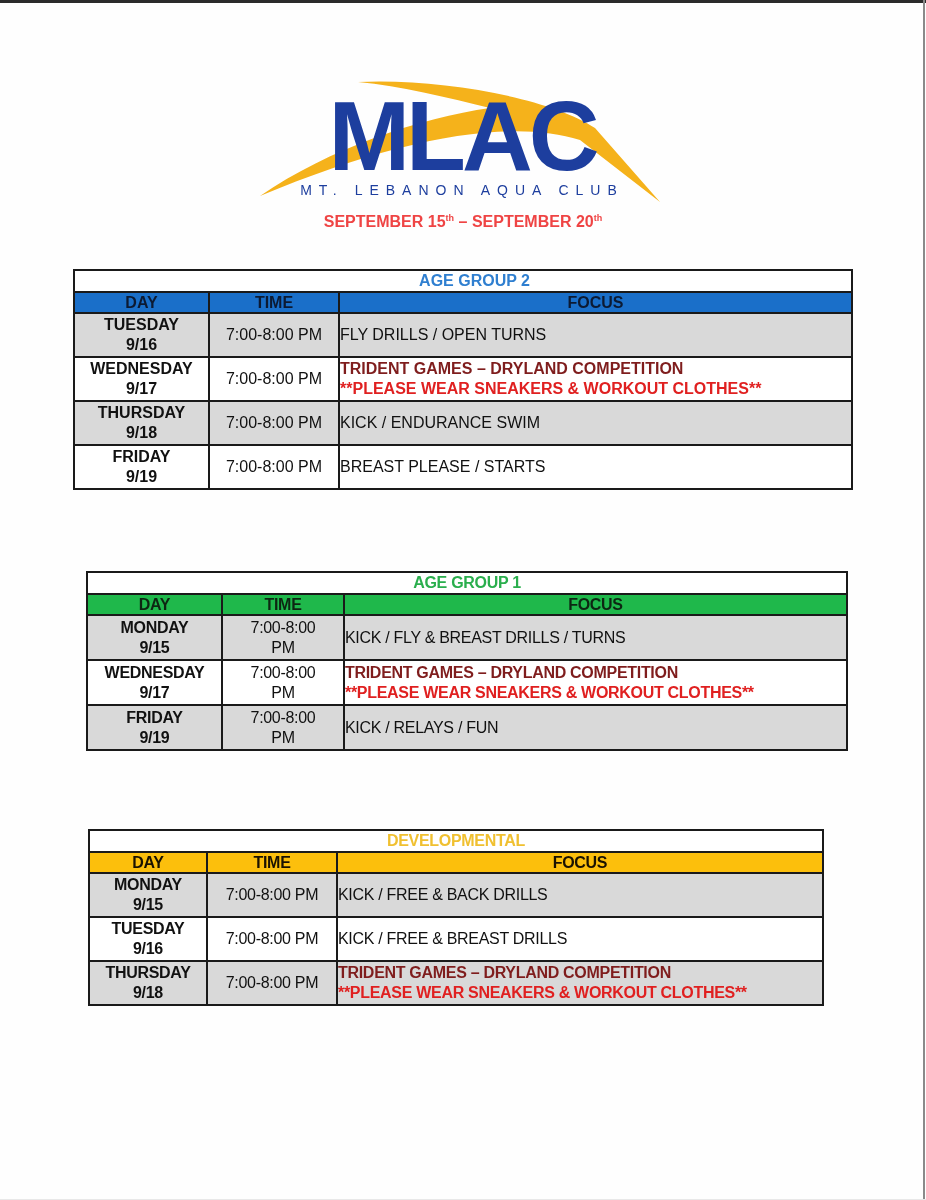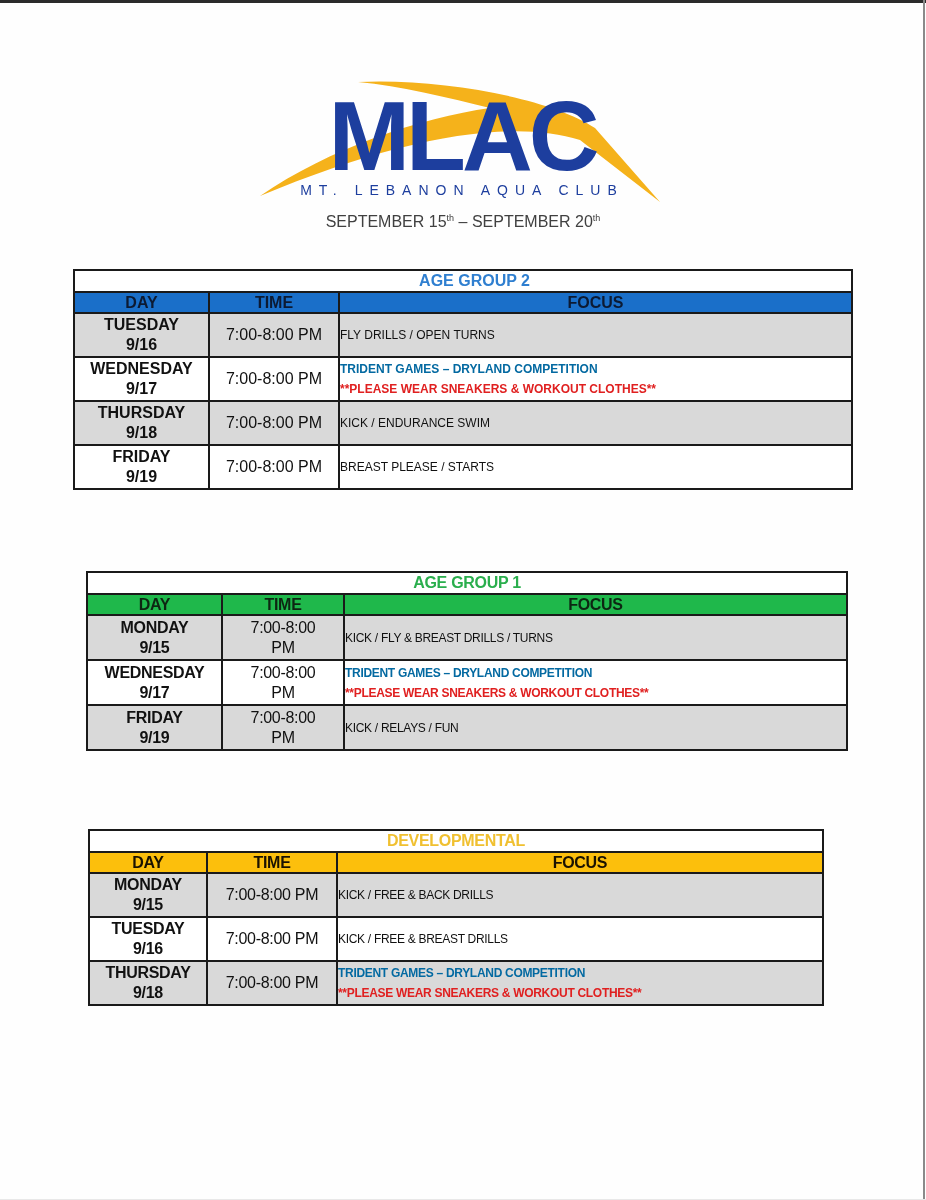--- a/index.html
+++ b/index.html
@@ -16,41 +16,41 @@
     
     .logo { position: absolute; left: 250px; top: 78px; width: 420px; height: 130px; }
     .logo svg { width: 100%; height: 100%; }
 
     
     .title-block { position: absolute; left: 0; top: 212px; width: 926px; text-align: center; }
     .doc-title {
       font-weight: bold; font-size: 16px; text-decoration: underline; line-height: 20px;
       color: #111;
     }
-    .doc-subtitle { font-weight: normal; font-size: 16px; line-height: 20px; color: #404040; }
+    .doc-subtitle { font-weight: bold; font-size: 16px; line-height: 20px; color: #ef4444; }
     .doc-subtitle sup { font-size: 9px; vertical-align: 6px; line-height: 0; }
 
     
     table.sched {
       position: absolute; border-collapse: collapse; table-layout: fixed;
       border: 2px solid #1a1a1a;
     }
     table.sched td, table.sched th { border: 2px solid #1a1a1a; padding: 0; }
     .caption-row td {
       background: #fff; text-align: center; font-weight: bold; font-size: 16px;
       height: 20px; line-height: 20px;
     }
     .head-row th {
       font-weight: bold; font-size: 16px; height: 19px; line-height: 19px; 
       color: #111;
     }
     td.day { text-align: center; font-weight: bold; font-size: 16px; line-height: 20px; }
     td.time { text-align: center; font-size: 16px; line-height: 20px; }
-    td.focus { text-align: left; font-size: 12px; line-height: 20px; padding-left: 6px; }
-    .focus .f-bold { font-weight: bold; color: #0369a1; display: block; }
+    td.focus { text-align: left; font-size: 16px; line-height: 20px; padding-left: 6px; }
+    .focus .f-bold { font-weight: bold; color: #7f1d1d; display: block; }
     .focus .f-note { font-weight: bold; color: #e02020; display: block; }
     tr.shade td { background: #d9d9d9; }
     tr.plain td { background: #fff; }
 
     
     .condensed td, .condensed th { letter-spacing: -0.3px; }
 
     #t-ag2 { left: 73px; top: 269px; width: 780px; }
     #t-ag2 .caption-row td { color: #2f7fd0; padding-left: 23px; }
     #t-ag2 .head-row th { background: #1a6fc9; color: #0c1a33; }

